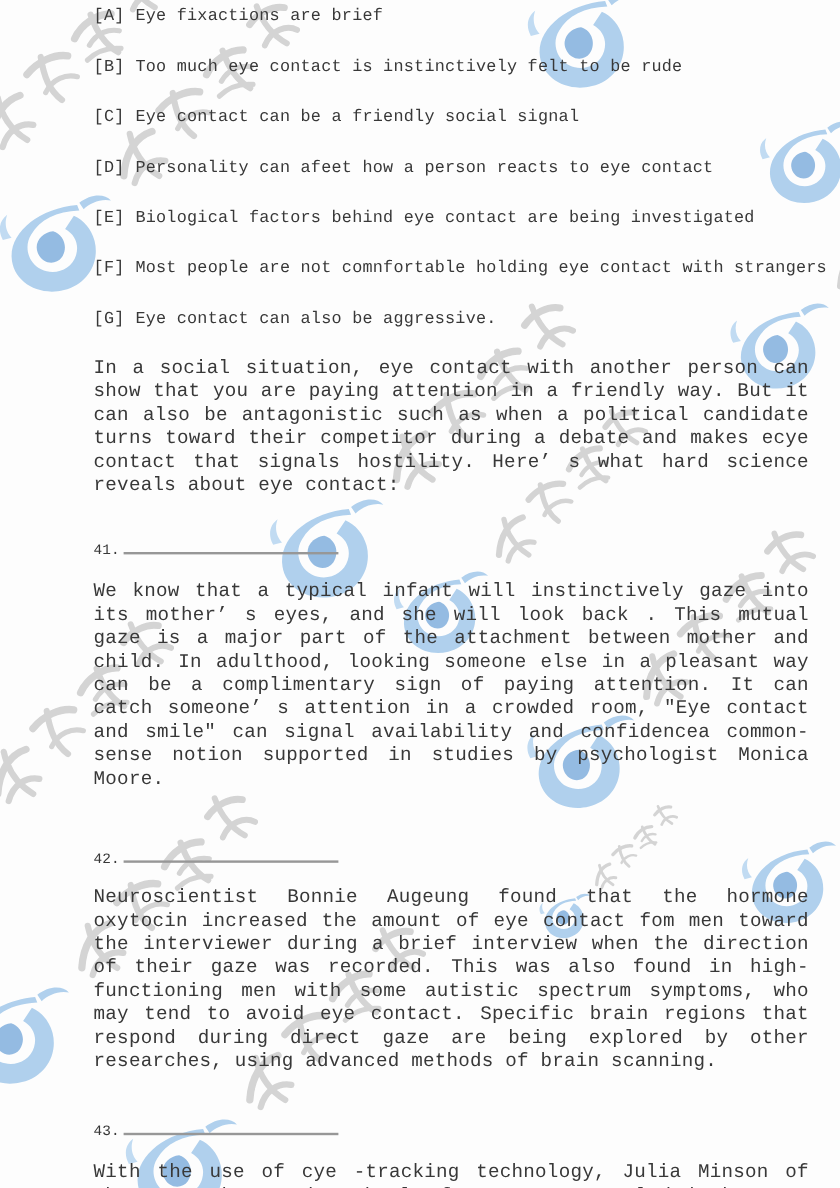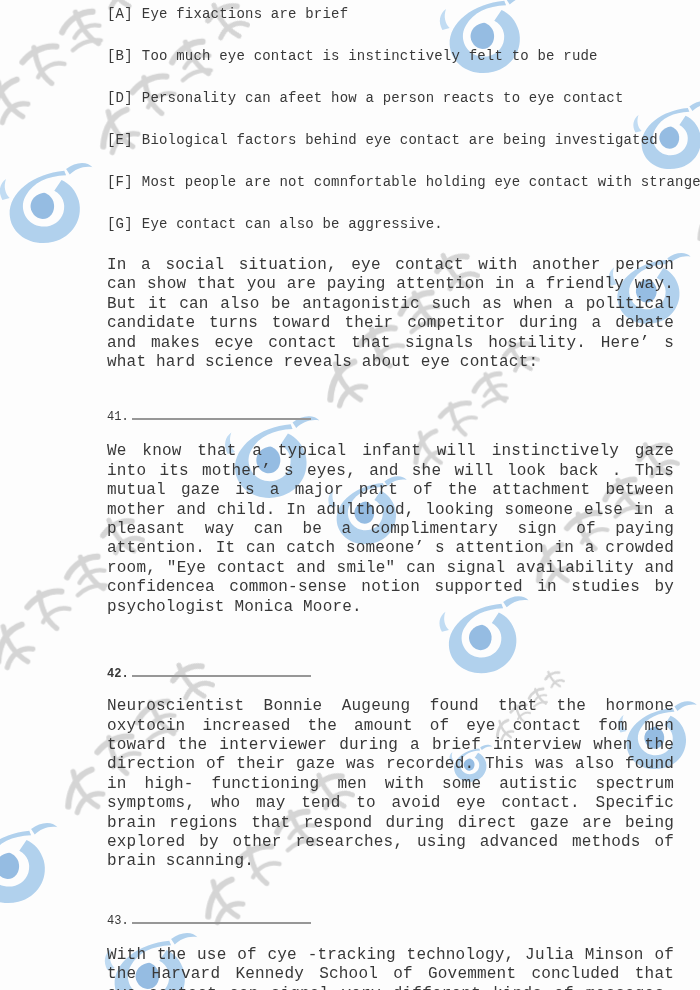--- a/index.html
+++ b/index.html
@@ -13,23 +13,22 @@
   }
   .page{position:absolute;inset:0;}
   
   .watermark-layer{position:absolute;inset:0;z-index:1;overflow:hidden;}
   .wm{position:absolute;opacity:.92;pointer-events:none;}
   .wm-gray{stroke:#c9c9c9;opacity:.85;}
   .sr-only{position:absolute;width:1px;height:1px;overflow:hidden;clip:rect(0 0 0 0);white-space:nowrap;}
   
   .content{
     position:absolute;inset:0;z-index:2;
-    padding:4px 26px 0 59px;
+    padding:4px 26px 0 78px;
     box-sizing:border-box;
-    margin-left:48px;
   }
   .option{
     font-size:14px;
     line-height:20px;
     height:20px;
     margin-bottom:22px;
     white-space:nowrap;
     letter-spacing:.2px;
   }
   .opt-label{margin-right:9px;}
@@ -41,21 +40,21 @@
     letter-spacing:.2px;
   }
   .para-intro{margin-top:22px;}
   .blank-row{
     font-size:12px;
     height:22px;
     white-space:nowrap;
   }
   .blank-41{margin-top:31px;}
   .para-41{margin-top:17px;}
-  .blank-42{margin-top:43px;font-weight:bold;}
+  .blank-42{margin-top:43px;}
   .para-42{margin-top:15px;}
   .blank-43{margin-top:35px;}
   .para-43{margin-top:17px;}
   .blank-line{
     display:inline-block;
     width:179px;
     height:15px;
     margin-left:3px;
     border-bottom:2px solid #979797;
   }
@@ -147,20 +146,21 @@
       <svg class="wm" width="260" height="260" viewBox="0 0 300 300" style="left: 95px; top: 760px;">
         <use href="#wm-unit"></use>
       </svg>
     </div>
 
   <div class="content">
 
     <div class="options">
       <div class="option"><span class="opt-label">[A]</span><span class="opt-text">Eye fixactions are brief</span></div>
       <div class="option"><span class="opt-label">[B]</span><span class="opt-text">Too much eye contact is instinctively felt to be rude</span></div>
+      <div class="option"><span class="opt-label">[C]</span><span class="opt-text">Eye contact can be a friendly social signal</span></div>
       <div class="option"><span class="opt-label">[D]</span><span class="opt-text">Personality can afeet how a person reacts to eye contact</span></div>
       <div class="option"><span class="opt-label">[E]</span><span class="opt-text">Biological factors behind eye contact are being investigated</span></div>
       <div class="option"><span class="opt-label">[F]</span><span class="opt-text">Most people are not comnfortable holding eye contact with strangers</span></div>
       <div class="option"><span class="opt-label">[G]</span><span class="opt-text">Eye contact can also be aggressive.</span></div>
     </div>
 
     <p class="para para-intro">In a social situation, eye contact with another person can show that you are paying attention in a friendly way. But it can also be antagonistic such as when a political candidate turns toward their competitor during a debate and makes ecye contact that signals hostility. Here’ s what hard science reveals about eye contact:</p>
 
     <div class="blank-row blank-41">
       <span>41.</span><span class="blank-line"></span>

